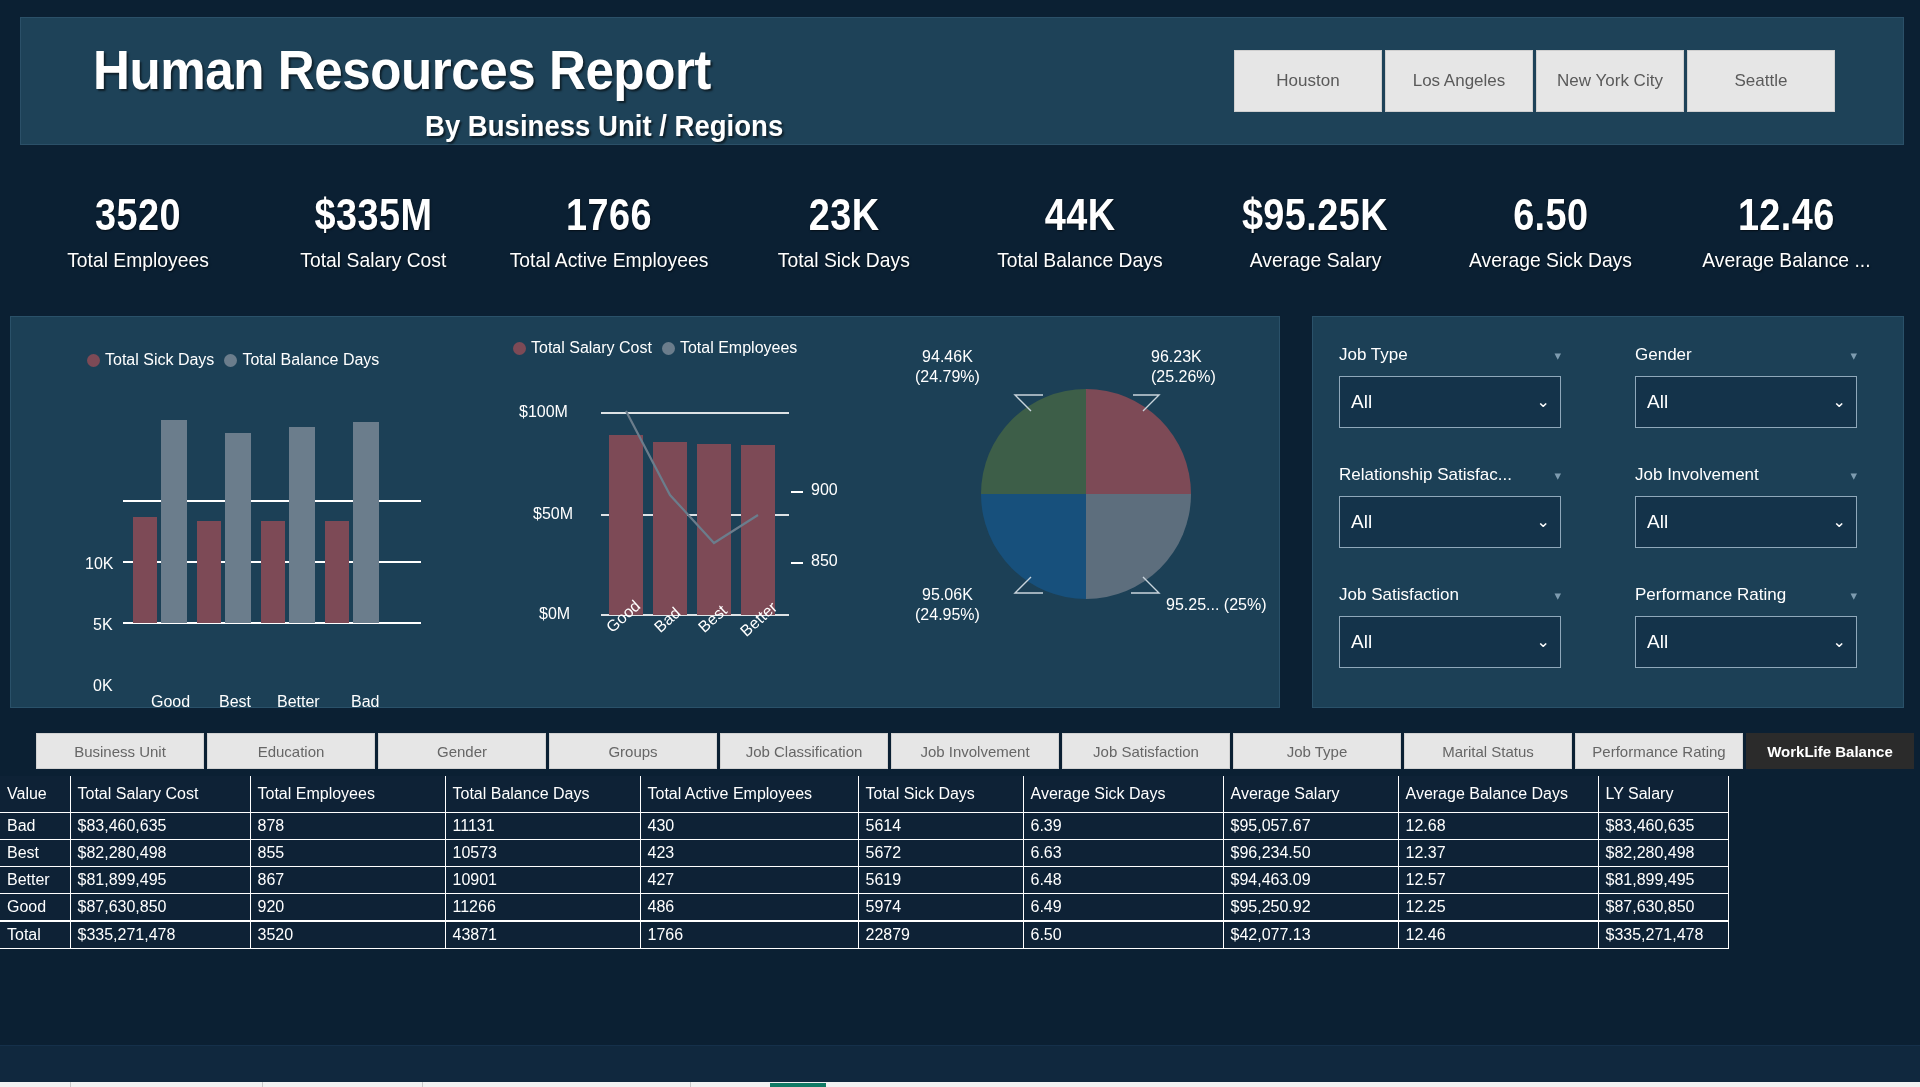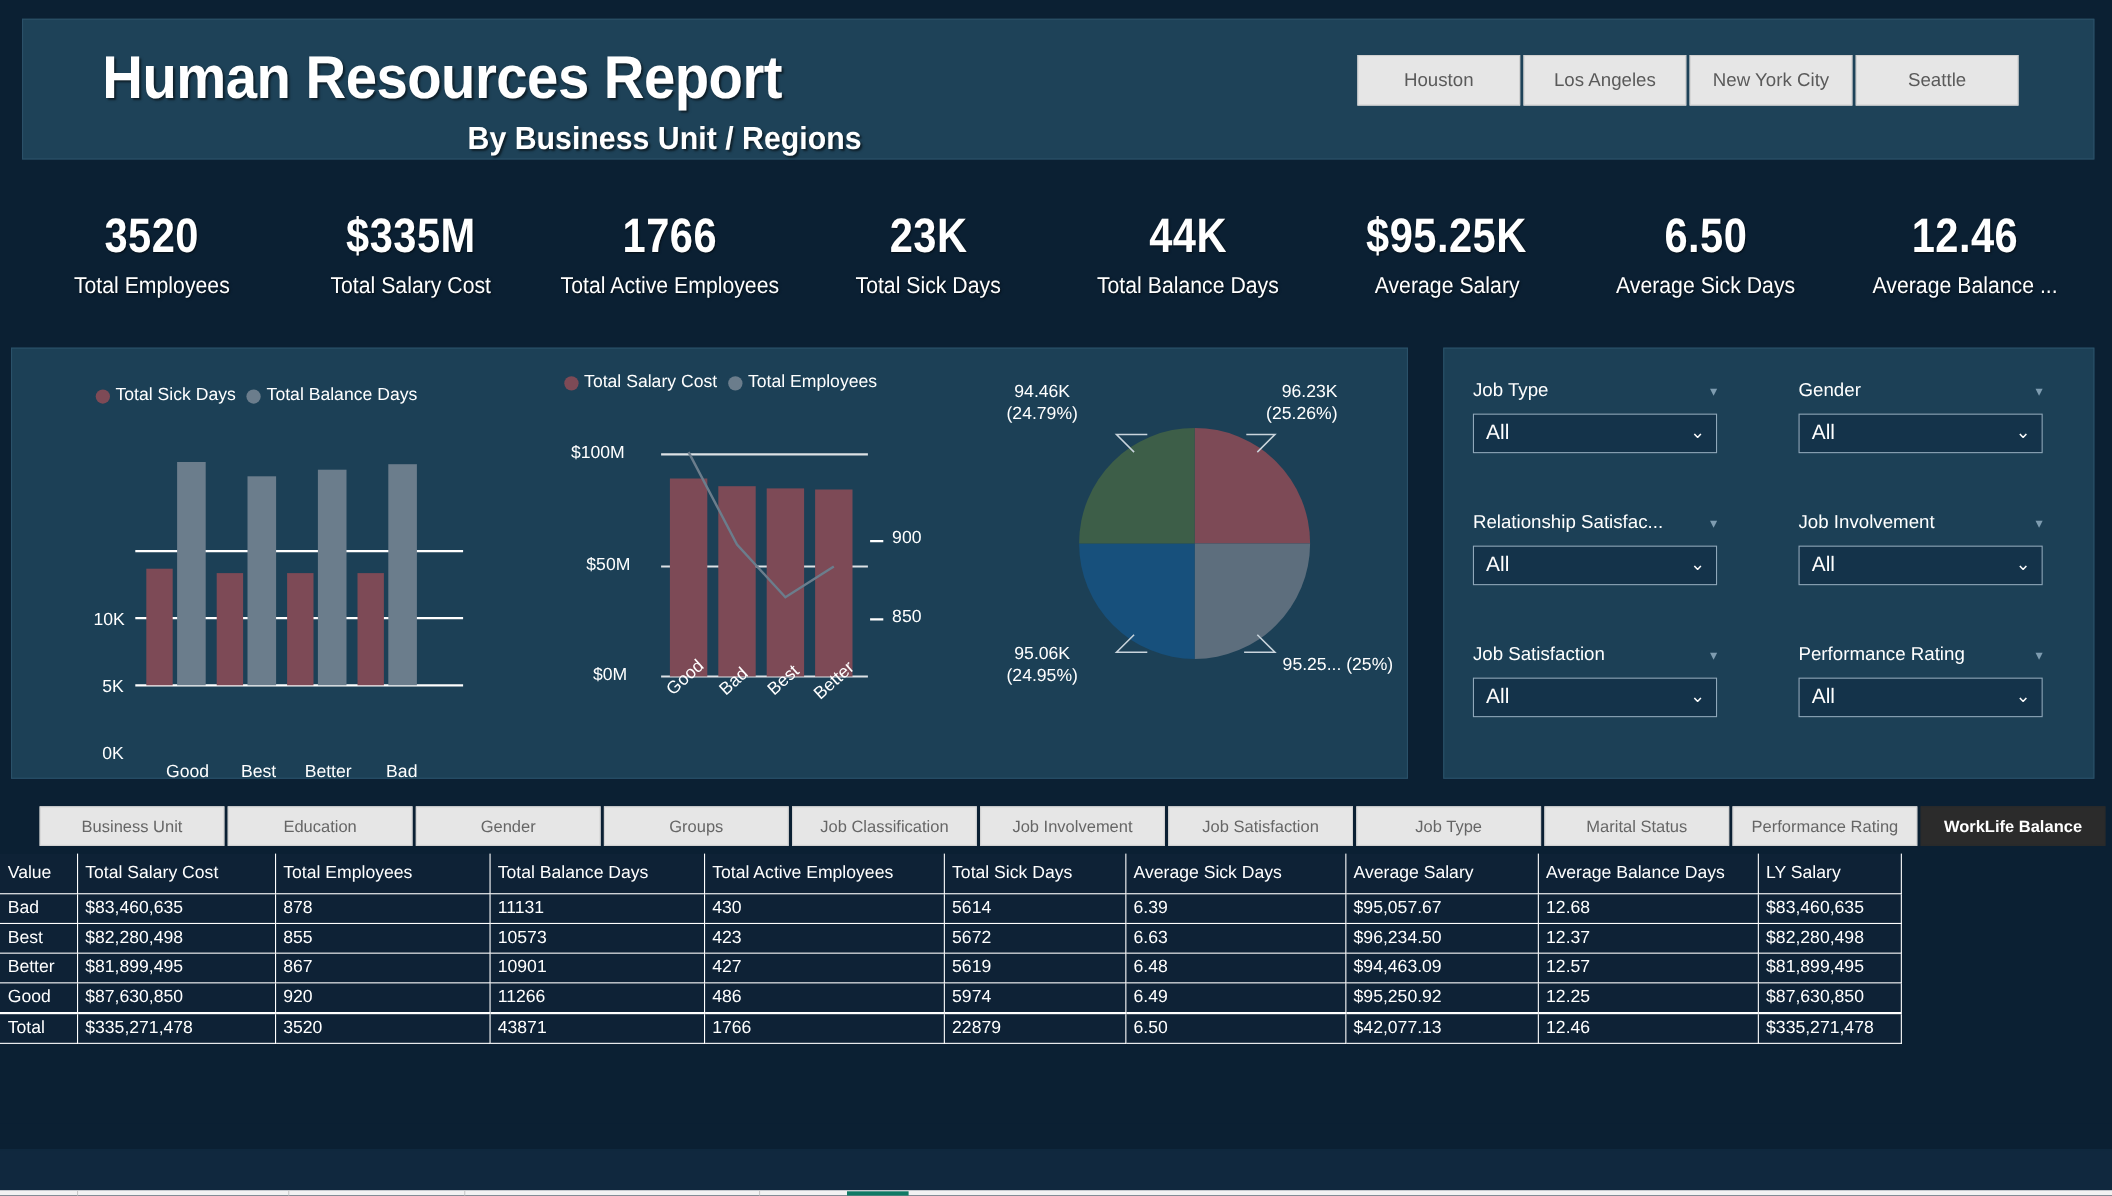--- a/index.html
+++ b/index.html
@@ -31,21 +31,21 @@
     transform: scaleX(0.95); transform-origin: left top;
     text-shadow: 2px 2px 2px rgba(0,0,0,0.55);
   }
   .city-row { position: absolute; left: 1213px; top: 32px; display: flex; gap: 3px; }
   .avg-row  { position: absolute; left: 1243px; top: 86px; display: flex; gap: 3px; }
   .hbtn {
     background: #e6e6e6; color: #5a5a5a;
     border: 1px solid #cfcfcf;
     font-size: 17px; font-family: "Liberation Sans", sans-serif;
     display: flex; align-items: center; justify-content: center;
-    height: 46px; cursor: pointer;
+    height: 62px; cursor: pointer;
   }
   .city-row .hbtn { width: 148px; }
   .avg-row  .hbtn { width: 180px; }
 
   
   .kpis {
     position: absolute; left: 20px; top: 163px; width: 1884px; height: 136px;
     display: flex;
   }
   .kpi { flex: 1; display: flex; flex-direction: column; align-items: center; justify-content: center; }
@@ -79,21 +79,21 @@
   .legend .txt { font-size: 16px; color: #ffffff; white-space: nowrap; }
 
   .axlabel { position: absolute; font-size: 16px; color: #ffffff; white-space: nowrap; }
 
   
   .slicer { position: absolute; width: 222px; }
   .slicer-head { display: flex; align-items: center; justify-content: space-between; }
   .slicer-title { font-size: 17px; color: #ffffff; white-space: nowrap; overflow: hidden; }
   .chev-sm { color: #7e9cb0; font-size: 13px; }
   .slicer-box {
-    margin-top: 11px; height: 36px; border: 1px solid #8fa8ba; background: #14334a;
+    margin-top: 11px; height: 52px; border: 1px solid #8fa8ba; background: #14334a;
     display: flex; align-items: center; justify-content: space-between;
     padding: 0 10px 0 11px; cursor: pointer;
   }
   .slicer-val { font-size: 19px; color: #ffffff; }
   .chev-lg { color: #ffffff; font-size: 16px; line-height: 1; }
 
   
   .tabs {
     position: absolute; left: 36px; top: 733px; display: flex; gap: 3px;
   }
@@ -258,21 +258,21 @@
         <path d="M175,145 L175,40 A105,105 0 0 1 280,145 Z" fill="#7d4a56"></path>
         <path d="M175,145 L280,145 A105,105 0 0 1 175,250 Z" fill="#5d6e7d"></path>
         <path d="M175,145 L175,250 A105,105 0 0 1 70,145 Z" fill="#17507c"></path>
         <path d="M175,145 L70,145  A105,105 0 0 1 175,40 Z" fill="#3d5e48"></path>
 
         <polyline points="232,62 248,46 222,46" fill="none" stroke="#c9d4dc" stroke-width="1.4"></polyline>
         <polyline points="120,62 104,46 132,46" fill="none" stroke="#c9d4dc" stroke-width="1.4"></polyline>
         <polyline points="120,228 104,244 132,244" fill="none" stroke="#c9d4dc" stroke-width="1.4"></polyline>
         <polyline points="232,228 248,244 220,244" fill="none" stroke="#c9d4dc" stroke-width="1.4"></polyline>
       </svg>
-      <div class="axlabel" style="left:240px;top:14px;text-align:right;line-height:20px;">
+      <div class="axlabel" style="left:240px;top:14px;text-align:left;line-height:20px;">
         <span>96.23K</span><br>
         <span>(<span>25.26%</span>)</span>
       </div>
       <div class="axlabel" style="left:4px;top:14px;text-align:center;line-height:20px;">
         <span>94.46K</span><br>
         <span>(<span>24.79%</span>)</span>
       </div>
       <div class="axlabel" style="left:4px;top:252px;text-align:center;line-height:20px;">
         <span>95.06K</span><br>
         <span>(<span>24.95%</span>)</span>

